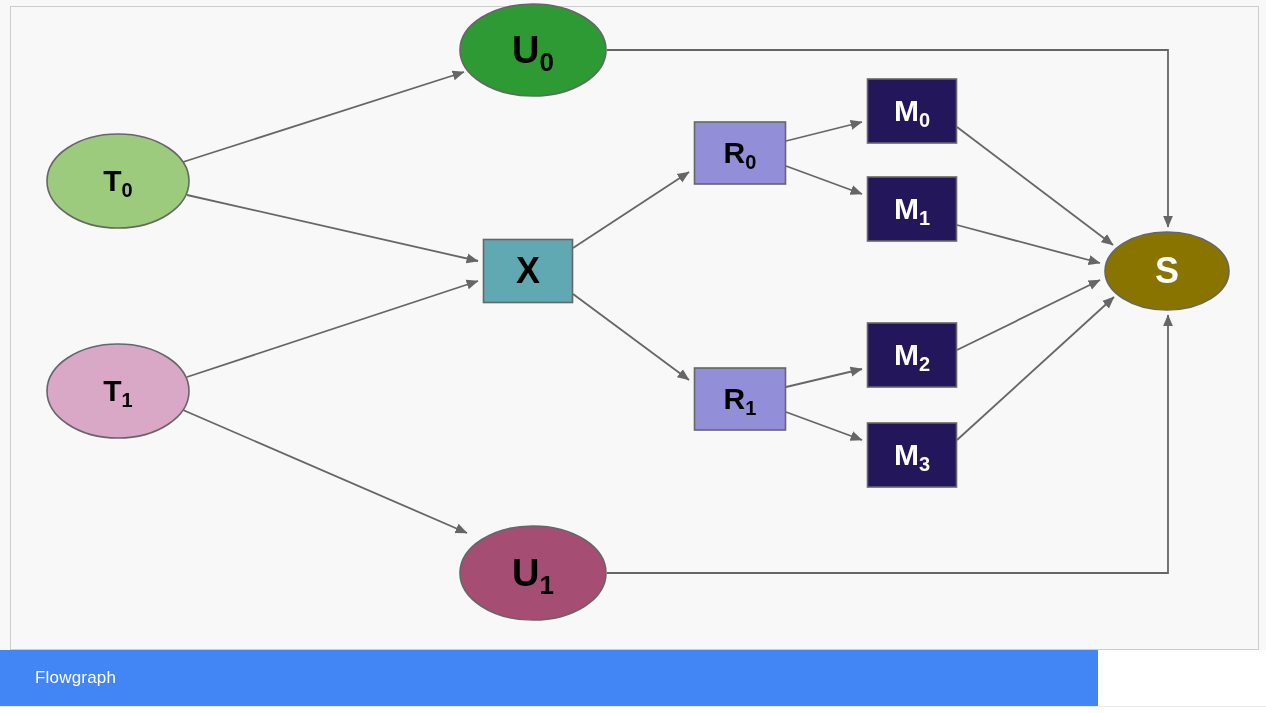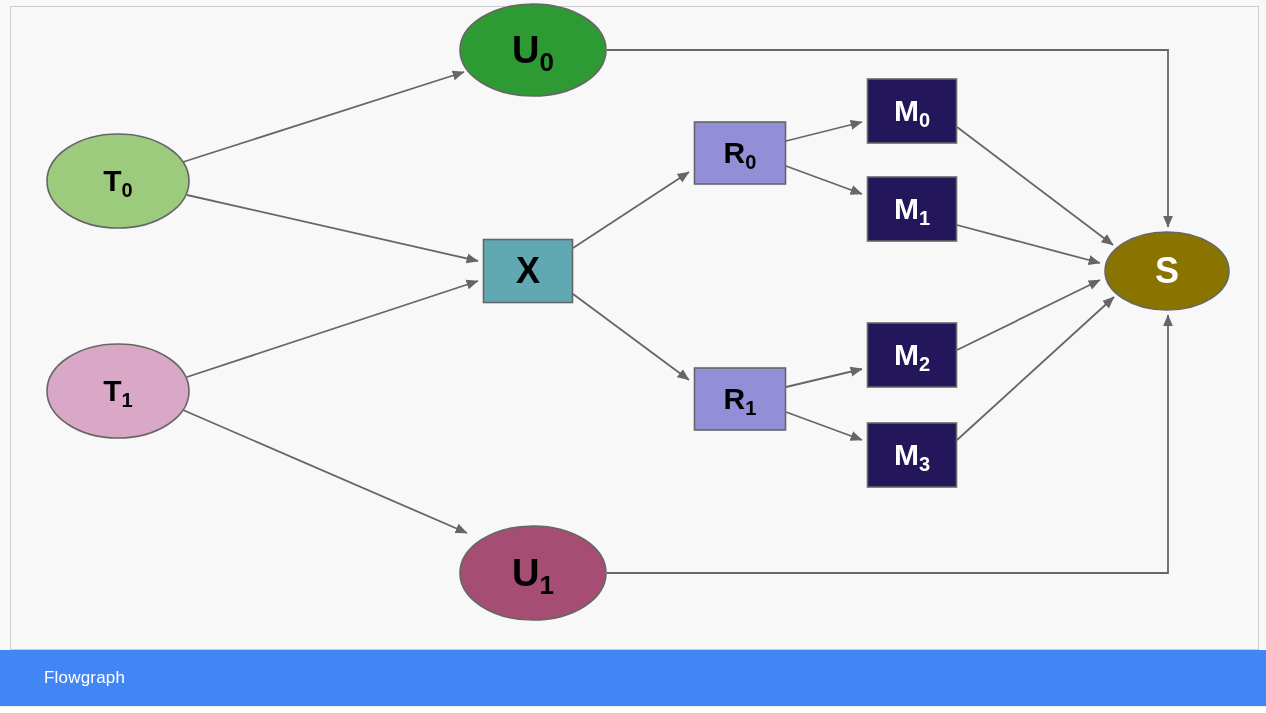--- a/index.html
+++ b/index.html
@@ -10,25 +10,25 @@
     overflow: hidden;
   }
   .screen { width: 1266px; height: 713px; display: flex; flex-direction: column; }
   .canvas {
     width: 1266px; height: 650px;
     background: #f8f8f8;
     position: relative;
   }
   .canvas svg { display: block; }
   .status-bar {
-    width: 1266px; height: 56px;
+    width: 1098px; height: 56px;
     background: #4285f4;
     color: #ffffff;
     display: flex; align-items: center;
-    padding-left: 44px;
+    padding-left: 35px;
     font-size: 17px;
     letter-spacing: 0.2px;
   }
   .bottom-strip {
     width: 1266px; height: 7px;
     background: #ffffff;
     border-top: 1px solid #e8e8e8;
   }
 </style>
 </head>

